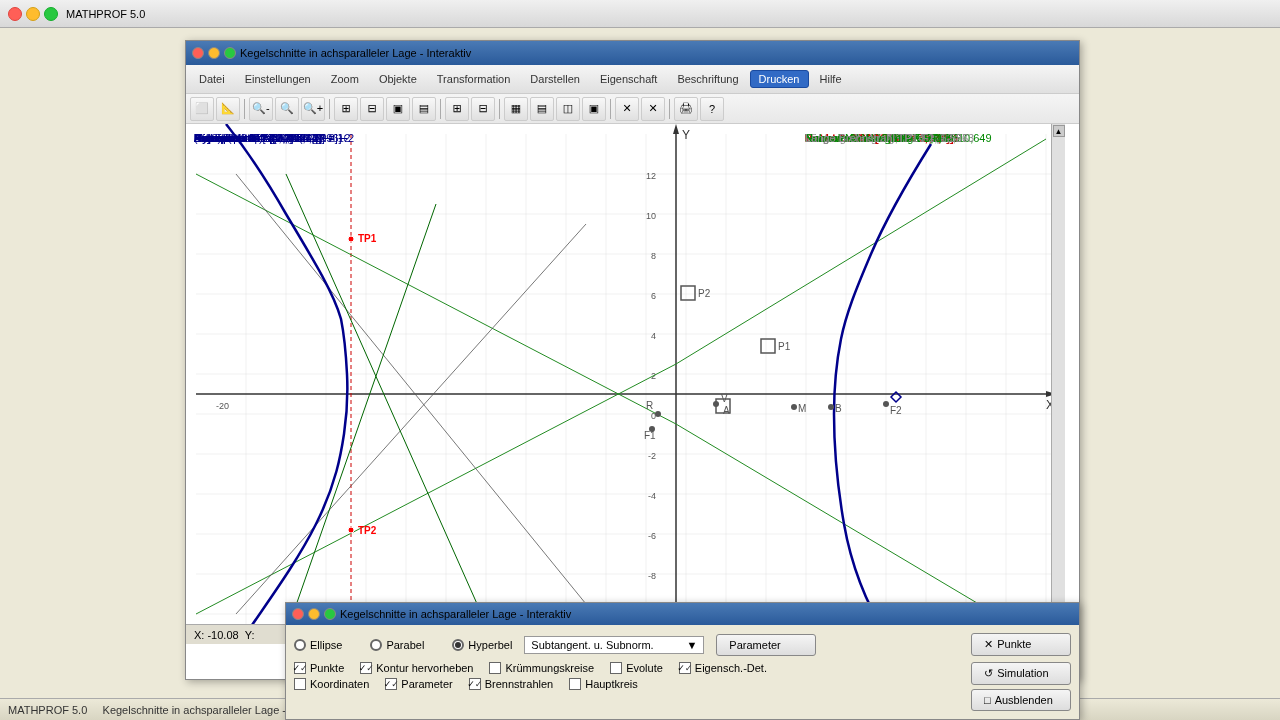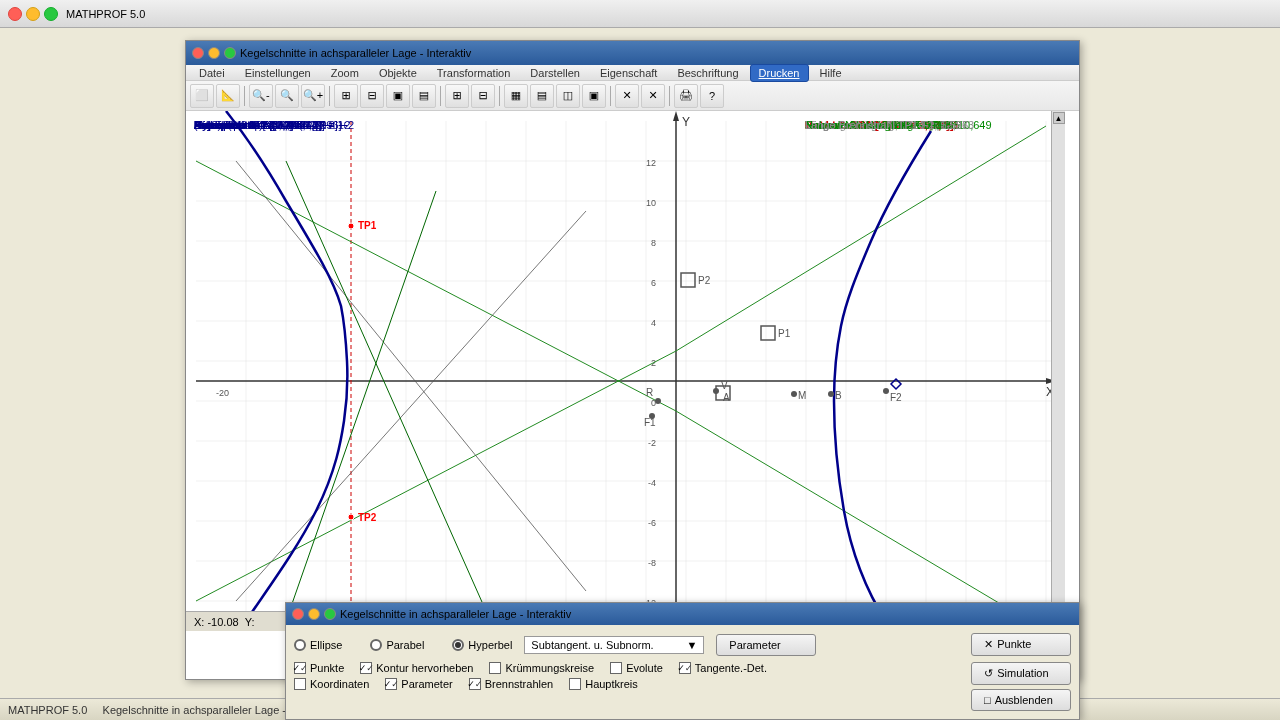--- a/index.html
+++ b/index.html
@@ -40,36 +40,36 @@
       gap: 4px;
     }
     .main-win-btn { width: 12px; height: 12px; border-radius: 50%; border: 1px solid #888; cursor: pointer; }
     .main-win-btn.close { background: #ff5f57; }
     .main-win-btn.min { background: #febc2e; }
     .main-win-btn.max { background: #28c840; }
 
     
     .menu-bar {
       background: linear-gradient(to bottom, #f5f5f5, #e0e0e0);
-      height: 16px;
+      height: 29px;
       display: flex;
       align-items: center;
       padding: 0 4px;
       border-bottom: 1px solid #ccc;
       gap: 2px;
     }
     .menu-item {
       padding: 2px 8px;
       cursor: pointer;
       border-radius: 3px;
       font-size: 11px;
       color: #333;
       border: 1px solid transparent;
     }
-    .menu-item.active { background: #316ac5; color: white; border-color: #1a4a9f; text-decoration: underline; }
+    .menu-item.active { background: #316ac5; color: white; border-color: #1a4a9f; }
 
     
     .toolbar {
       background: linear-gradient(to bottom, #f5f5f5, #e8e8e8);
       height: 30px;
       display: flex;
       align-items: center;
       padding: 0 4px;
       border-bottom: 1px solid #ccc;
       gap: 2px;
@@ -493,21 +493,21 @@
           <div class="checkbox-item">
             <div class="checkbox-box"></div>
             <span>Krümmungskreise</span>
           </div>
           <div class="checkbox-item">
             <div class="checkbox-box"></div>
             <span>Evolute</span>
           </div>
           <div class="checkbox-item">
             <div class="checkbox-box checked">✓</div>
-            <span>Tangente.-Det.</span>
+            <span>Eigensch.-Det.</span>
           </div>
         </div>
 
         <div class="checkbox-row" style="margin-top:4px;">
           <div class="checkbox-item">
             <div class="checkbox-box"></div>
             <span>Koordinaten</span>
           </div>
           <div class="checkbox-item">
             <div class="checkbox-box checked">✓</div>

